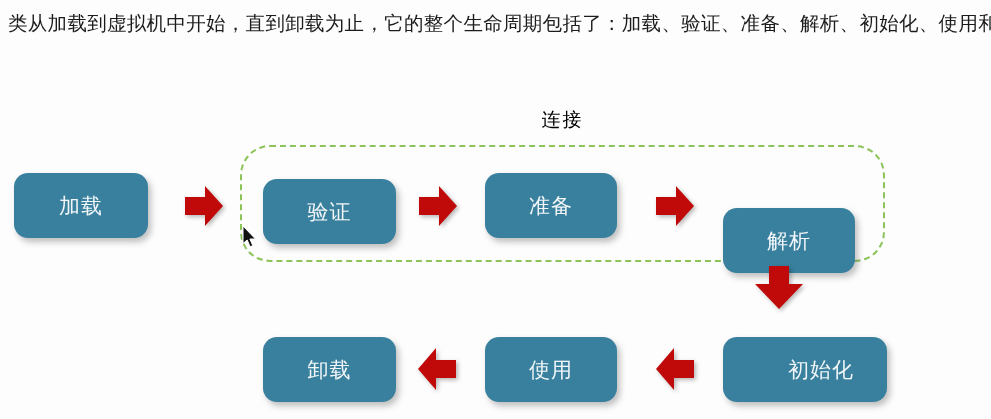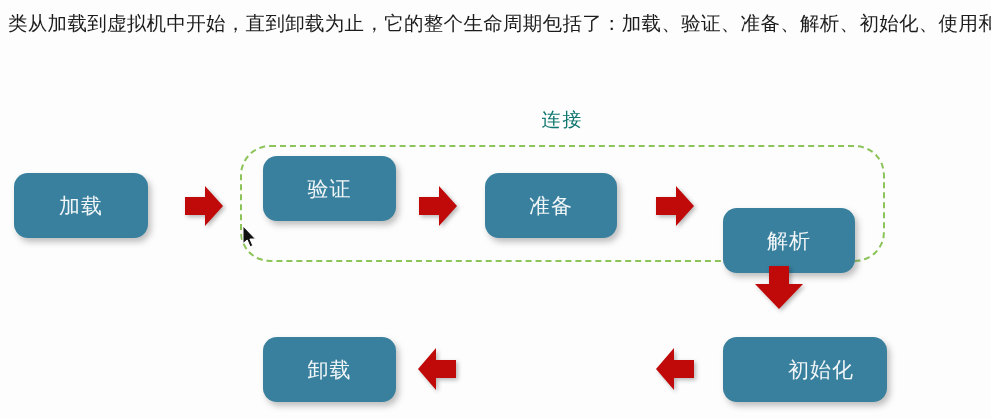--- a/index.html
+++ b/index.html
@@ -9,37 +9,37 @@
     font-family:"Liberation Sans","DejaVu Sans",sans-serif;
   }
   .intro {
     position:absolute; left:8px; top:4px; width:980px;
     font-size:19.5px; line-height:38px; color:var(--text,#1c1c1c);
     letter-spacing:0.3px;
   }
   .intro .line { white-space:nowrap; }
   .linking-label {
     position:absolute; left:240px; top:107px; width:645px;
-    text-align:center; font-size:19px; color:#0f766e; letter-spacing:2px;
+    text-align:center; font-size:19px; color:#000000; letter-spacing:2px;
   }
   .dashed-box {
     position:absolute; left:240px; top:145px; width:645px; height:117px;
     border:2.5px dashed var(--dashed_border,#8cc45a); border-radius:30px;
     box-sizing:border-box;
   }
   .stage {
     position:absolute; height:65px;
     background:var(--box,#38809d); border-radius:14px;
     color:var(--box_text,#f2f6f8);
     display:flex; align-items:center; justify-content:center;
     font-size:21px; letter-spacing:1px;
     box-shadow:3px 4px 6px rgba(90,90,90,0.38);
   }
   .stage-load       { left:14px;  top:173px; width:134px; }
-  .stage-verify     { left:263px; top:156px; width:133px; }
+  .stage-verify     { left:263px; top:179px; width:133px; }
   .stage-prepare    { left:485px; top:173px; width:132px; }
   .stage-resolve    { left:723px; top:173px; width:132px;margin-top:35px; }
   .stage-initialize { left:723px; top:337px; width:132px;padding-left:32px; }
   .stage-use        { left:485px; top:337px; width:132px; }
   .stage-unload     { left:263px; top:337px; width:133px; }
   .arrow {
     position:absolute; color:var(--arrow,#c00a0a);
     filter:drop-shadow(2px 2px 2px rgba(0,0,0,0.28));
   }
   .arrow svg { display:block; }
@@ -73,20 +73,23 @@
   </div>
   <div class="stage stage-prepare">
     <span>准备</span>
   </div>
   <div class="stage stage-resolve">
     <span>解析</span>
   </div>
   <div class="stage stage-initialize">
     <span>初始化</span>
   </div>
+  <div class="stage stage-use">
+    <span>使用</span>
+  </div>
   <div class="stage stage-unload">
     <span>卸载</span>
   </div>
 
   <div class="arrow a1">
     <svg width="38" height="40" viewBox="0 0 38 40">
       <polygon points="0,11 20,11 20,0 38,20 20,40 20,29 0,29" fill="currentColor"></polygon>
     </svg>
   </div>
   <div class="arrow a2">

